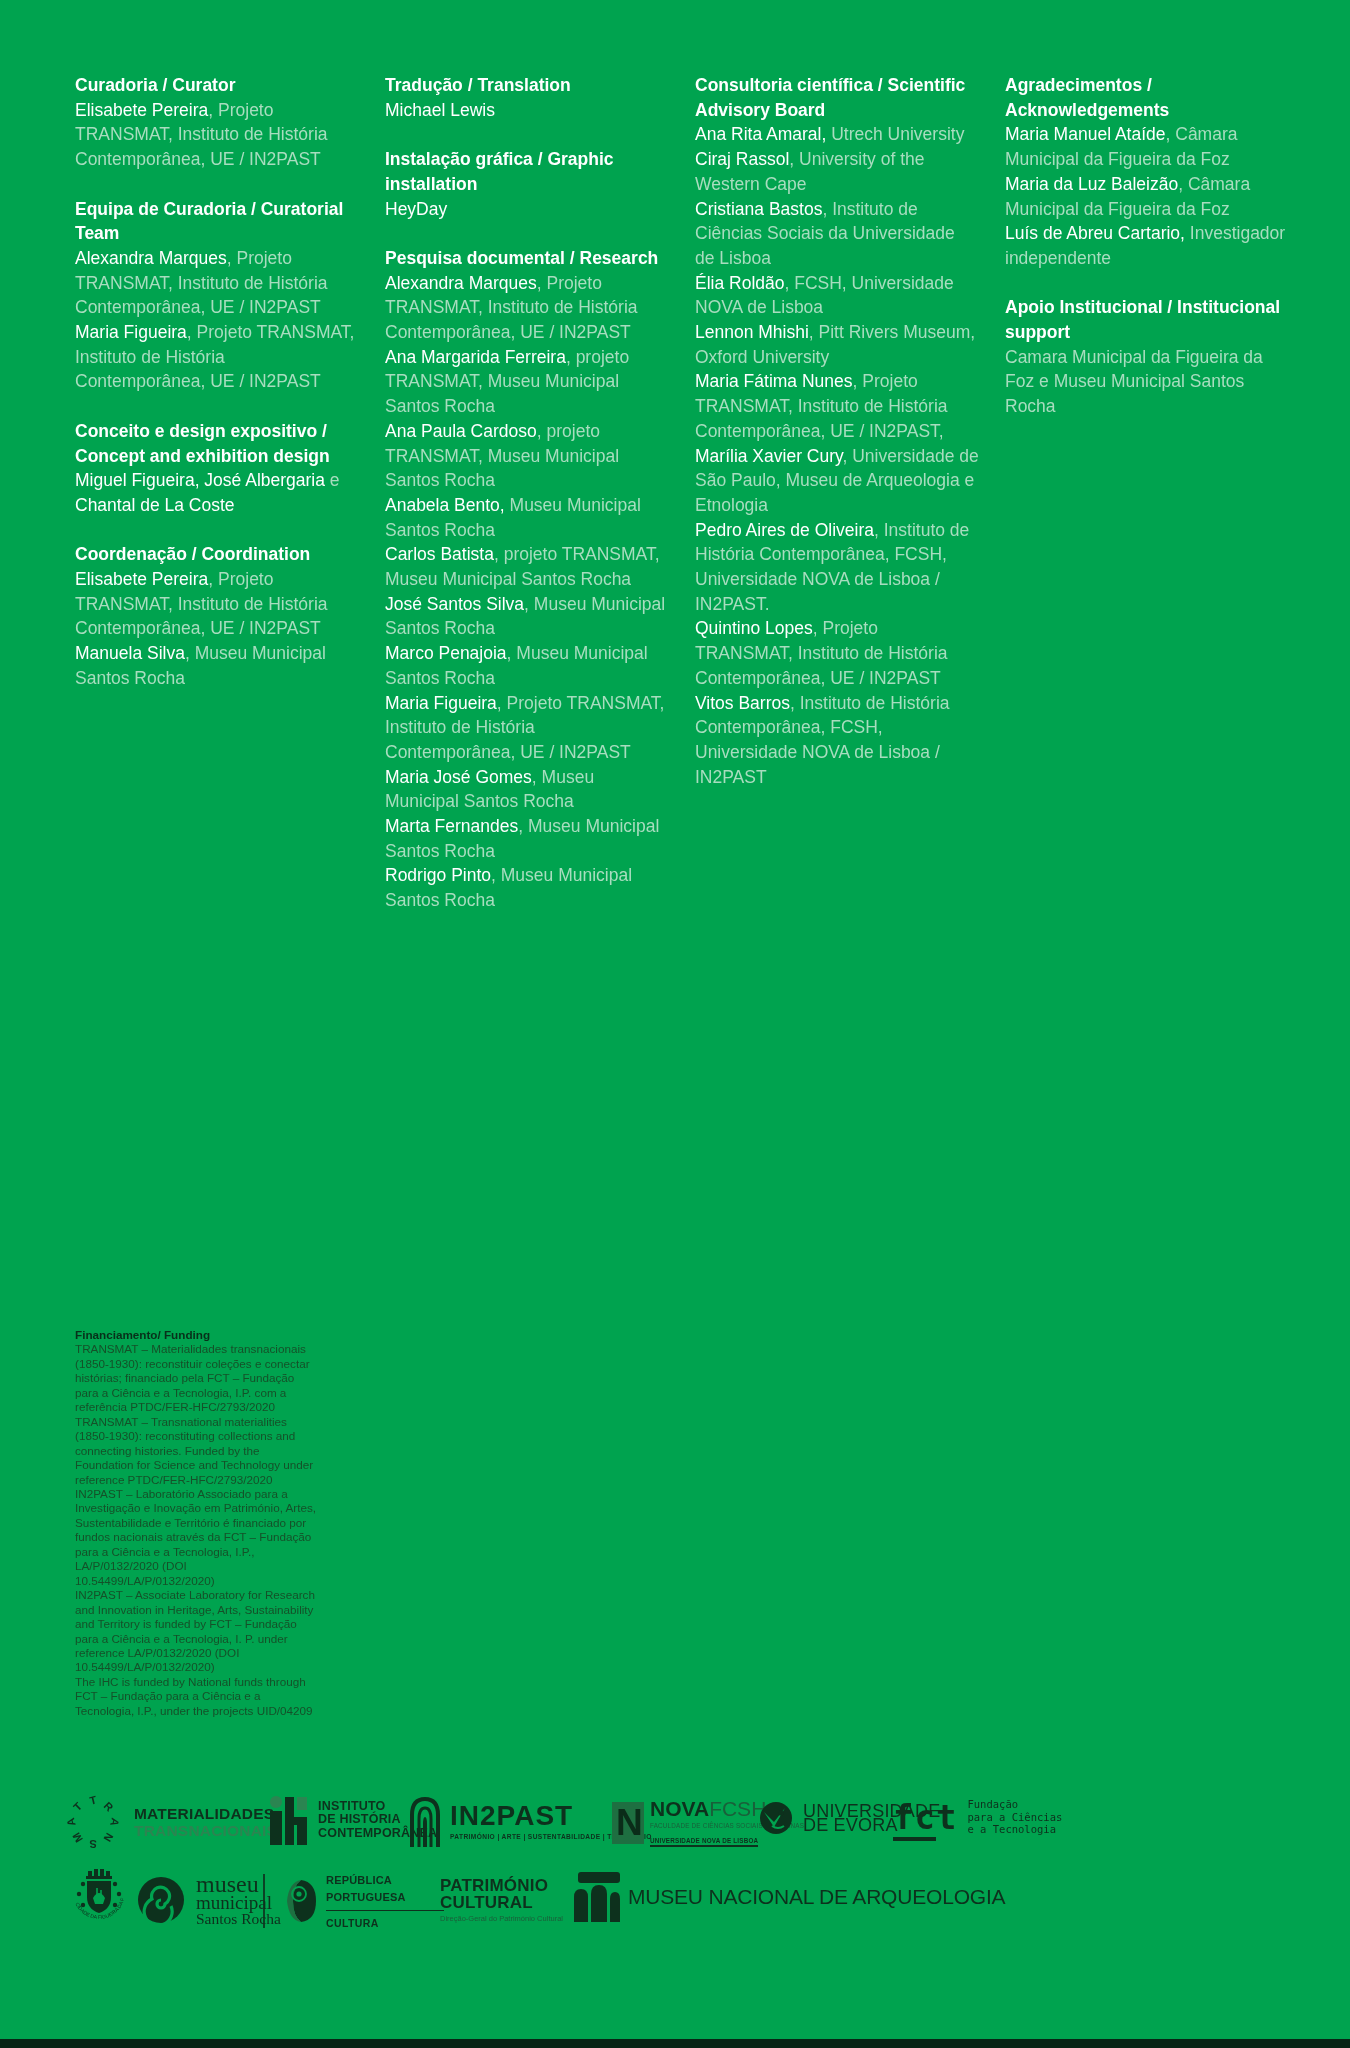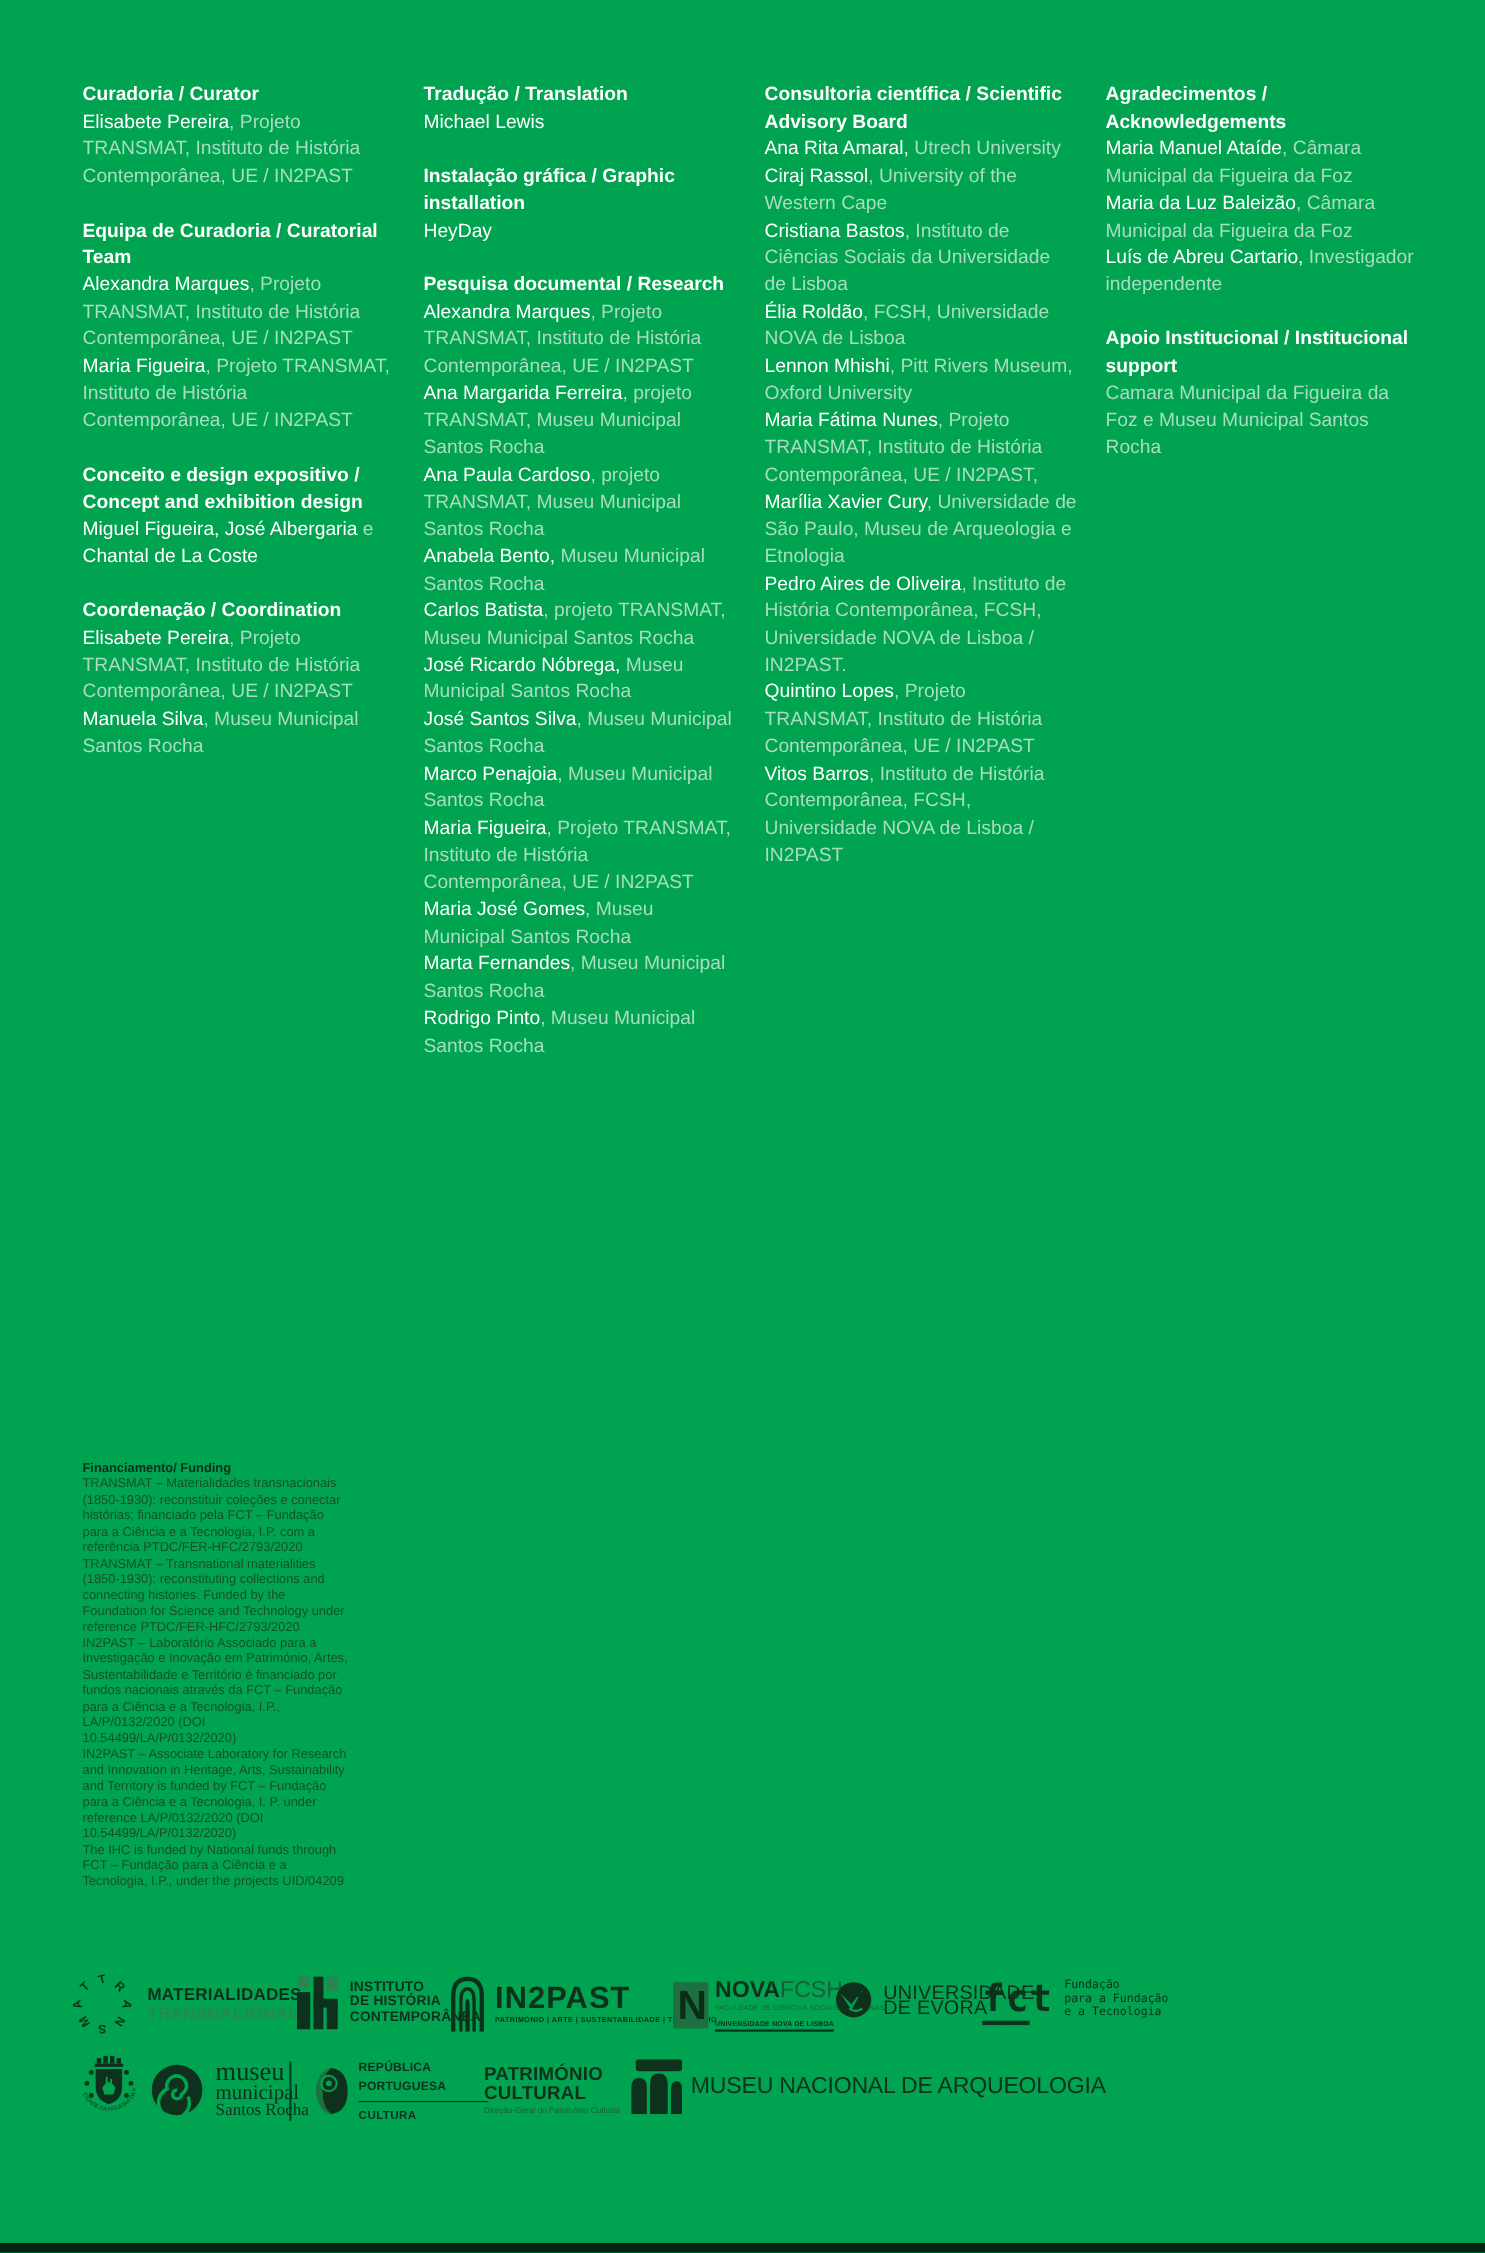--- a/index.html
+++ b/index.html
@@ -138,21 +138,20 @@
         <div class="sec-title">Instalação gráfica / Graphic installation</div>
         <p class="entry"><span class="n">HeyDay</span></p>
       </div>
       <div class="sec">
         <div class="sec-title">Pesquisa documental / Research</div>
         <p class="entry"><span class="n">Alexandra Marques</span><span class="d">, Projeto TRANSMAT, Instituto de História Contemporânea, UE / IN2PAST</span></p>
         <p class="entry"><span class="n">Ana Margarida Ferreira</span><span class="d">, projeto TRANSMAT, Museu Municipal Santos Rocha</span></p>
         <p class="entry"><span class="n">Ana Paula Cardoso</span><span class="d">, projeto TRANSMAT, Museu Municipal Santos Rocha</span></p>
         <p class="entry"><span class="n">Anabela Bento,</span><span class="d"> Museu Municipal Santos Rocha</span></p>
         <p class="entry"><span class="n">Carlos Batista</span><span class="d">, projeto TRANSMAT, Museu Municipal Santos Rocha</span></p>
-        <p class="entry"><span class="n">José Ricardo Nóbrega,</span><span class="d"> Museu Municipal Santos Rocha</span></p>
         <p class="entry"><span class="n">José Santos Silva</span><span class="d">, Museu Municipal Santos Rocha</span></p>
         <p class="entry"><span class="n">Marco Penajoia</span><span class="d">, Museu Municipal Santos Rocha</span></p>
         <p class="entry"><span class="n">Maria Figueira</span><span class="d">, Projeto TRANSMAT, Instituto de História Contemporânea, UE / IN2PAST</span></p>
         <p class="entry"><span class="n">Maria José Gomes</span><span class="d">, Museu Municipal Santos Rocha</span></p>
         <p class="entry"><span class="n">Marta Fernandes</span><span class="d">, Museu Municipal Santos Rocha</span></p>
         <p class="entry"><span class="n">Rodrigo Pinto</span><span class="d">, Museu Municipal Santos Rocha</span></p>
       </div>
     </div>
     <div>
       <div class="sec">
@@ -262,21 +261,21 @@
     <div class="ev-text">
       <div>UNIVERSIDADE</div>
       <div>DE ÉVORA</div>
     </div>
   </div>
 
   <div class="logo-item lg-fct">
     <div class="fct-logo"><span class="u">f</span><span class="u">c</span><span>t</span></div>
     <div class="fct-text">
       <div>Fundação</div>
-      <div>para a Fundação</div>
+      <div>para a Ciências</div>
       <div>e a Tecnologia</div>
     </div>
   </div>
 
   <div class="logo-item lg-crest">
     <svg width="58" height="62" viewBox="0 0 58 62">
       <g fill="#0d311d">
         <rect x="18" y="3" width="4" height="5"></rect>
           <rect x="24" y="1" width="4" height="7"></rect>
           <rect x="30" y="1" width="4" height="7"></rect>

